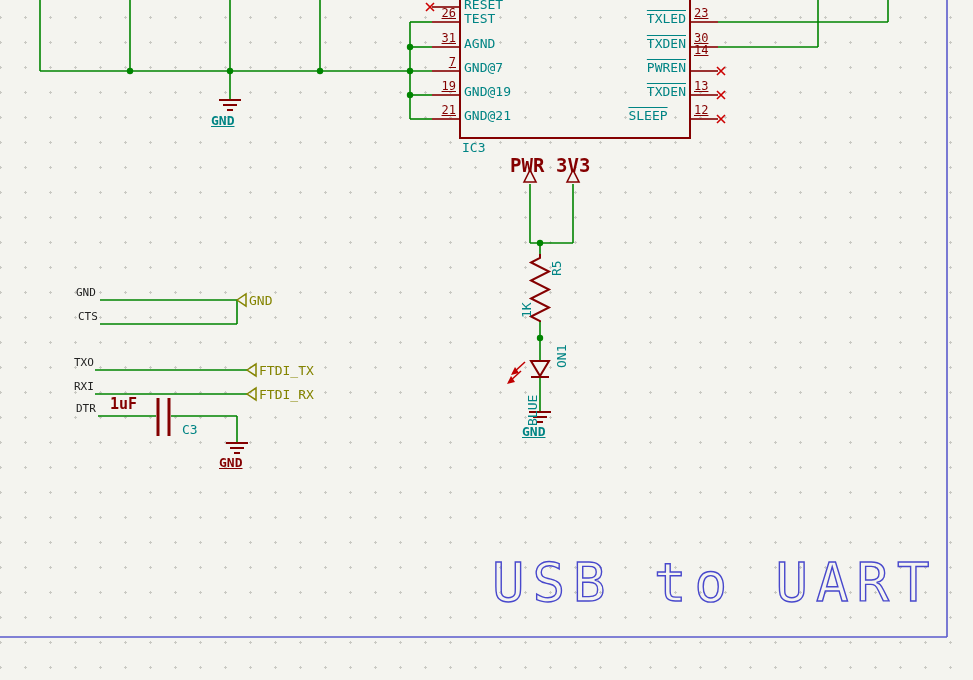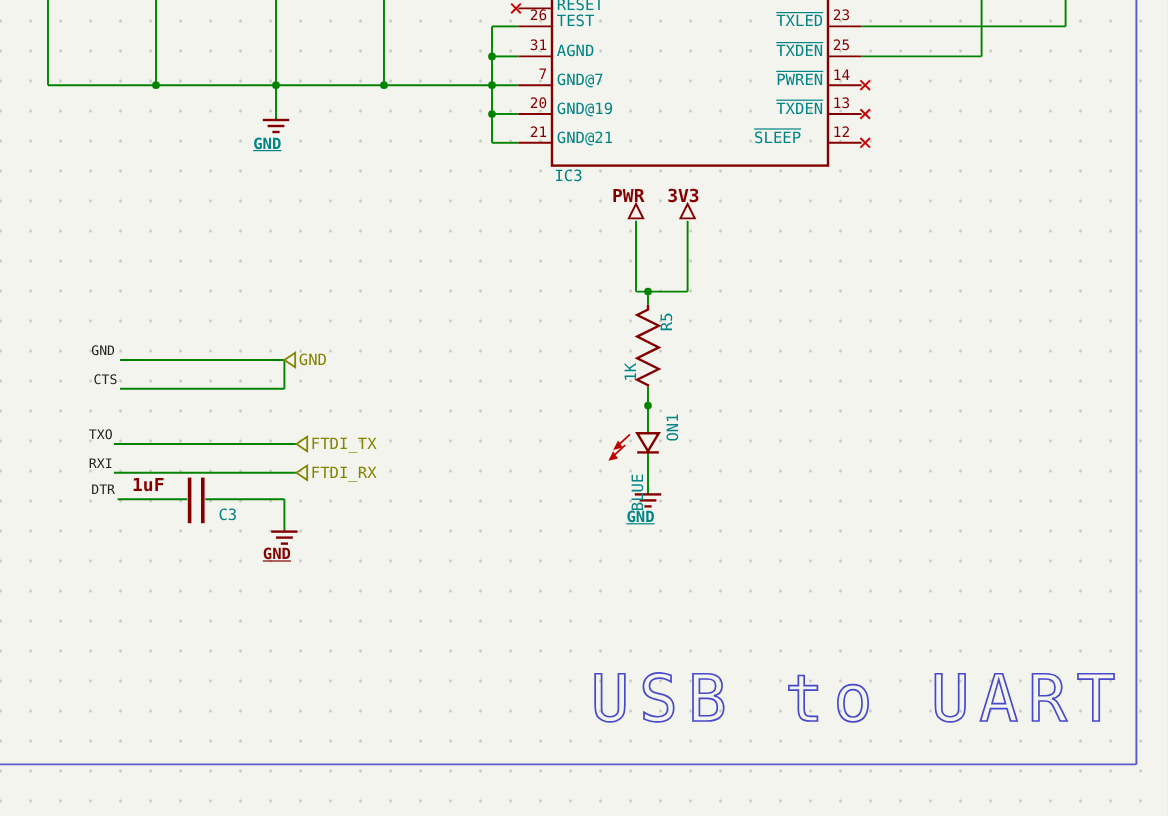--- a/index.html
+++ b/index.html
@@ -6,26 +6,26 @@
   .canvas{
     position:relative;width:973px;height:680px;overflow:hidden;
     background-color:#f4f4ef;
     background-image:radial-gradient(circle,#c9c9c3 1px,transparent 1.3px);
     background-size:25px 25px;background-position:13px 5px;
     font-family:"DejaVu Sans Mono","Liberation Mono",monospace;
   }
   .svg-layer{position:absolute;left:0;top:0;}
   .t{position:absolute;white-space:pre;line-height:1;}
   .pin-name{color:#008484;font-size:13px;}
-  .pin-num{color:#840000;font-size:12px;}
+  .pin-num{color:#840000;font-size:12px;text-decoration:underline;}
   .ol{text-decoration:overline;}
   .ref{color:#008484;font-size:13px;}
   .netlbl{color:#222222;font-size:11px;}
   .hier{color:#848400;font-size:13px;}
-  .pwrtxt{color:#840000;font-size:15px;font-weight:bold;}
+  .pwrtxt{color:#840000;font-size:19px;font-weight:bold;}
   .gndtxt{color:#008484;font-size:13px;font-weight:bold;text-decoration:underline;}
   .gndred{color:#840000;}
   .capval{color:#840000;font-size:15px;font-weight:bold;}
   .vert{transform:rotate(-90deg);transform-origin:0 0;}
 </style>
 </head>
 <body>
 
 <div class="canvas">
 
@@ -158,32 +158,32 @@
   <div class="t pin-name ol" style="left:464px;top:-2px">RESET</div>
   <div class="t pin-name" style="left:464px;top:12px">TEST</div>
   <div class="t pin-name" style="left:464px;top:37px">AGND</div>
   <div class="t pin-name" style="left:464px;top:61px">GND@7</div>
   <div class="t pin-name" style="left:464px;top:85px">GND@19</div>
   <div class="t pin-name" style="left:464px;top:109px">GND@21</div>
 
   <div class="t pin-num" style="left:436px;top:7px;width:20px;text-align:right">26</div>
   <div class="t pin-num" style="left:436px;top:32px;width:20px;text-align:right">31</div>
   <div class="t pin-num" style="left:436px;top:56px;width:20px;text-align:right">7</div>
-  <div class="t pin-num" style="left:436px;top:80px;width:20px;text-align:right">20</div>
+  <div class="t pin-num" style="left:436px;top:80px;width:20px;text-align:right">19</div>
   <div class="t pin-num" style="left:436px;top:104px;width:20px;text-align:right">21</div>
 
   <div class="t pin-name ol" style="left:610px;top:12px;width:76px;text-align:right">TXLED</div>
   <div class="t pin-name ol" style="left:610px;top:37px;width:76px;text-align:right">TXDEN</div>
   <div class="t pin-name ol" style="left:610px;top:61px;width:76px;text-align:right">PWREN</div>
   <div class="t pin-name ol" style="left:610px;top:85px;width:76px;text-align:right">TXDEN</div>
   <div class="t pin-name ol" style="left:610px;top:109px;width:76px;text-align:center">SLEEP</div>
 
   <div class="t pin-num" style="left:694px;top:7px">23</div>
-  <div class="t pin-num" style="left:694px;top:32px">25</div>
-  <div class="t pin-num" style="left:694px;top:57px">14</div>
+  <div class="t pin-num" style="left:694px;top:32px">30</div>
+  <div class="t pin-num" style="left:694px;top:44px">14</div>
   <div class="t pin-num" style="left:694px;top:80px">13</div>
   <div class="t pin-num" style="left:694px;top:104px">12</div>
 
   <div class="t ref" style="left:462px;top:141px">IC3</div>
 
   <div class="t pwrtxt" style="left:510px;top:156px">PWR</div>
   <div class="t pwrtxt" style="left:556px;top:156px">3V3</div>
 
   <div class="t ref vert" style="left:550px;top:276px">R5</div>
   <div class="t ref vert" style="left:520px;top:318px">1K</div>

